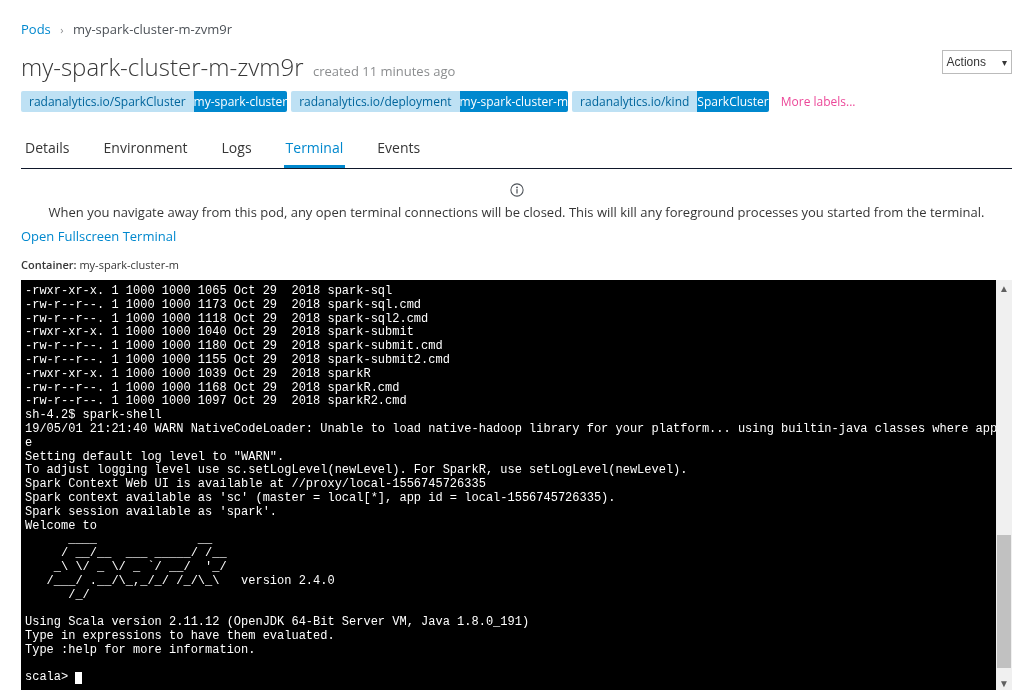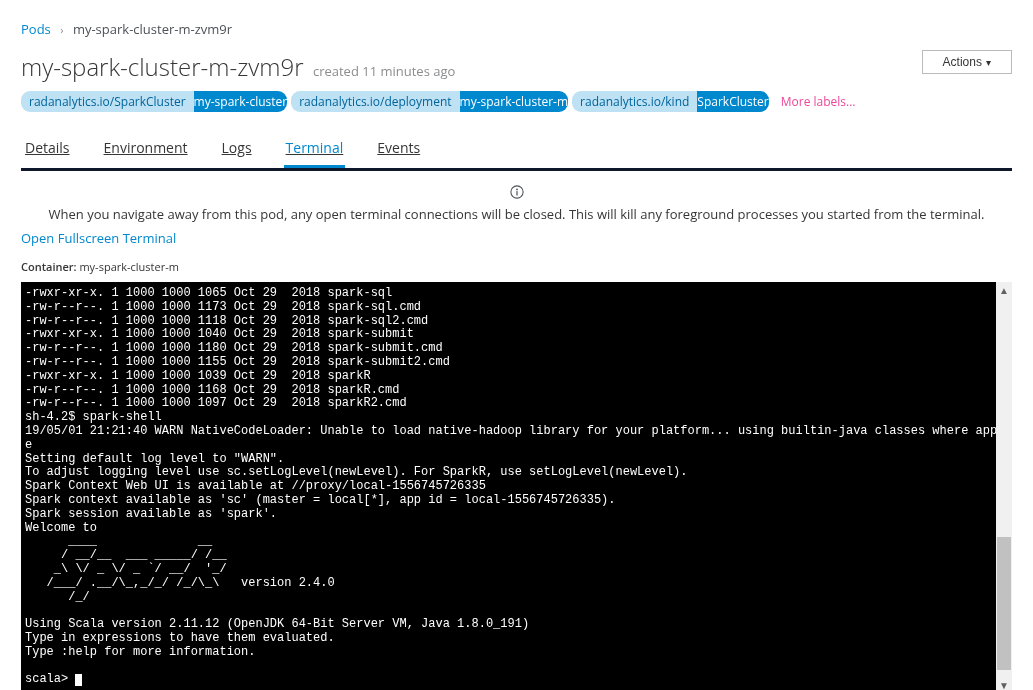--- a/index.html
+++ b/index.html
@@ -14,33 +14,33 @@
   .breadcrumb { font-size: 13px; margin-bottom: 10px; }
   .breadcrumb a { color: #0088ce; text-decoration: none; }
   .breadcrumb .sep { color: #8b8d8f; margin: 0 6px; font-size: 11px; }
   .breadcrumb .current { color: #4d5258; }
   .header-row { display: flex; align-items: flex-start; justify-content: space-between; margin: 12px 0 8px; }
   .title-block h1 { margin: 0; font-size: 24px; font-weight: 300; color: #363636; display: inline-block; }
   .title-block .created { color: #8b8d8f; font-size: 13px; margin-left: 6px; text-align: center; }
   .actions-btn {
     border: 1px solid #bbb;
     background: #fff;
-    padding: 4px 20px;
+    padding: 4px 4px;
     font-size: 12px;
     cursor: pointer;
-    display: flex; align-items: center; gap: 4px;
+    display: flex; align-items: center; gap: 16px;
     color: #363636;
   }
   .actions-btn .caret { font-size: 10px; }
   .labels-row { display: flex; flex-wrap: wrap; gap: 4px; align-items: center; margin: 8px 0 18px; }
-  .label-pair { display: inline-flex; border-radius: 9px; overflow: hidden; font-size: 12px; align-items: center; }
+  .label-pair { display: inline-flex; border-radius: 2px; overflow: hidden; font-size: 12px; align-items: center; }
   .label-pair .k { background: #bee1f4; color: #00659c; padding: 2px 8px; }
   .label-pair .v { background: #0088ce; color: #fff; padding: 2px 0; }
   .more-labels { color: #ec4899; font-size: 12px; margin-left: 8px; cursor: pointer; }
-  .tabs { display: flex; border-bottom: 3px solid #0f172a; gap: 30px; padding-left: 2px; text-decoration: underline; }
+  .tabs { display: flex; border-bottom: 1px solid #0f172a; gap: 30px; padding-left: 2px; }
   .tab { padding: 8px 2px; font-size: 14px; color: #363636; cursor: pointer; border-bottom: 3px solid transparent; }
   .tab.active { color: #0088ce; border-bottom-color: #0088ce; }
   .notice { margin: 14px 0 6px; color: #363636; font-size: 13px; display: flex; align-items: center; gap: 6px; flex-direction: column; }
   .info-icon { width: 14px; height: 14px; display: inline-block; }
   .fs-link { color: #0088ce; font-size: 13px; cursor: pointer; display: inline-block; margin-bottom: 12px; }
   .container-line { font-size: 11px; margin-bottom: 8px; }
   .container-line b { font-weight: 600; }
   .terminal-wrap { display: flex; background:#000; }
   .terminal {
     background: #000;

